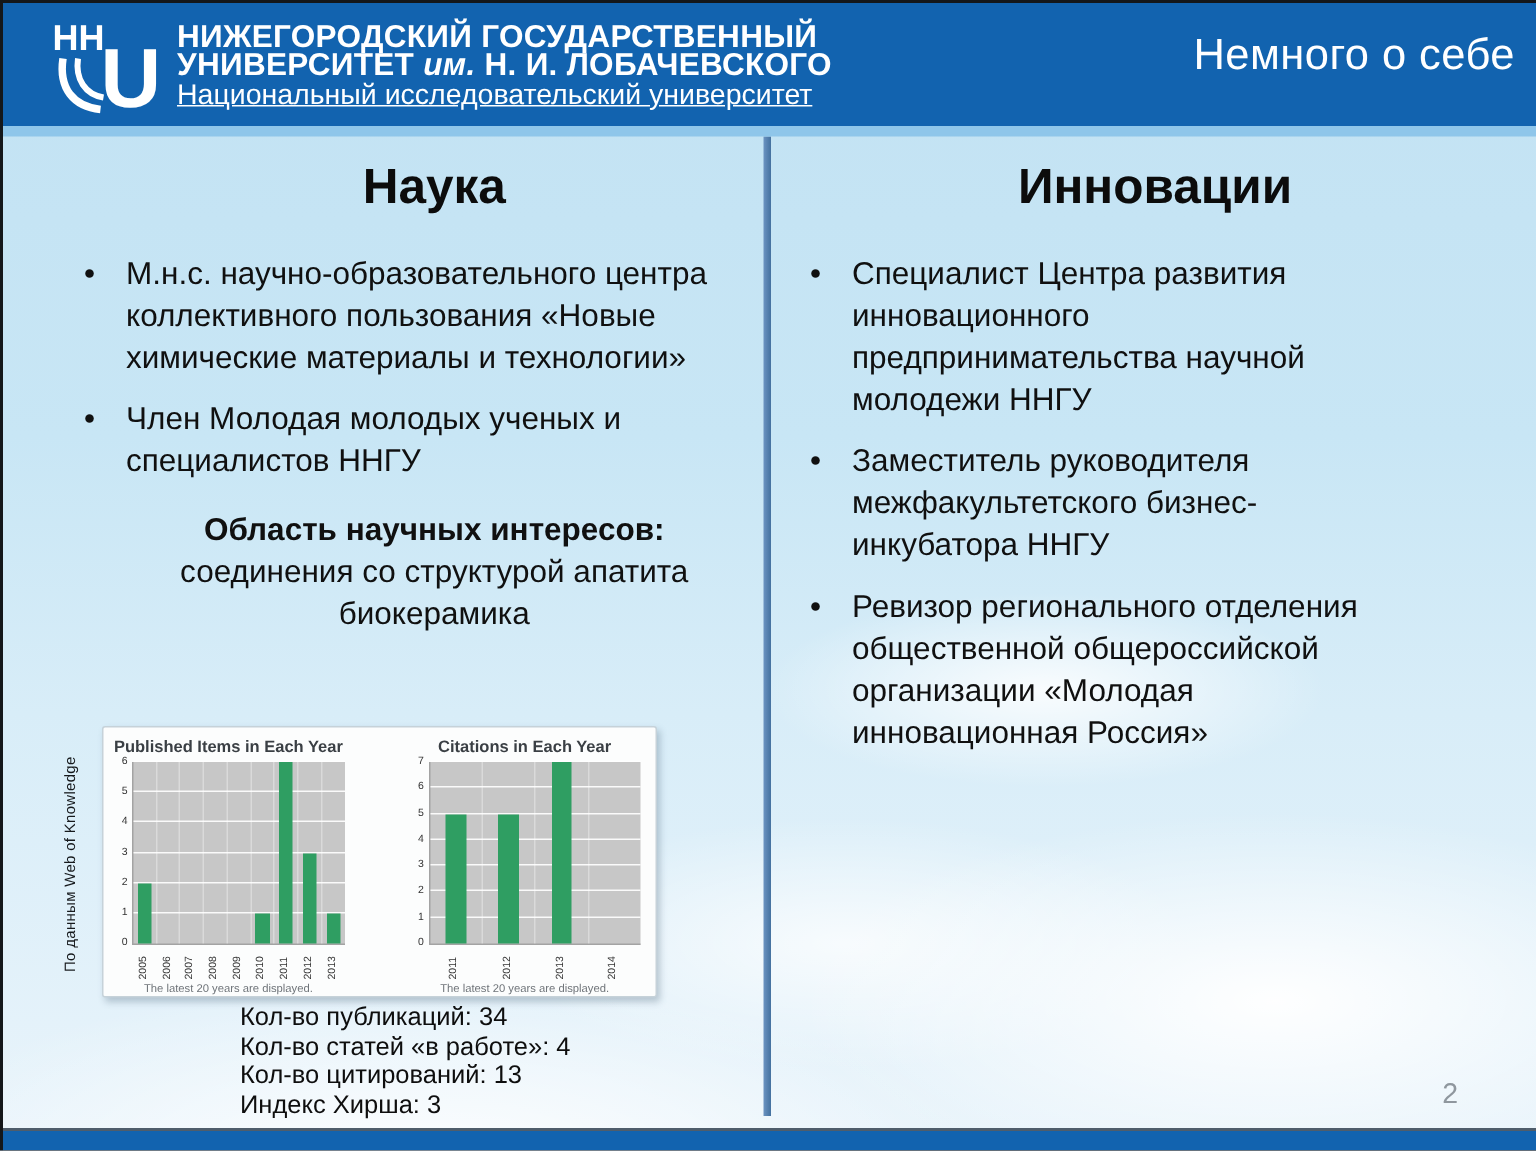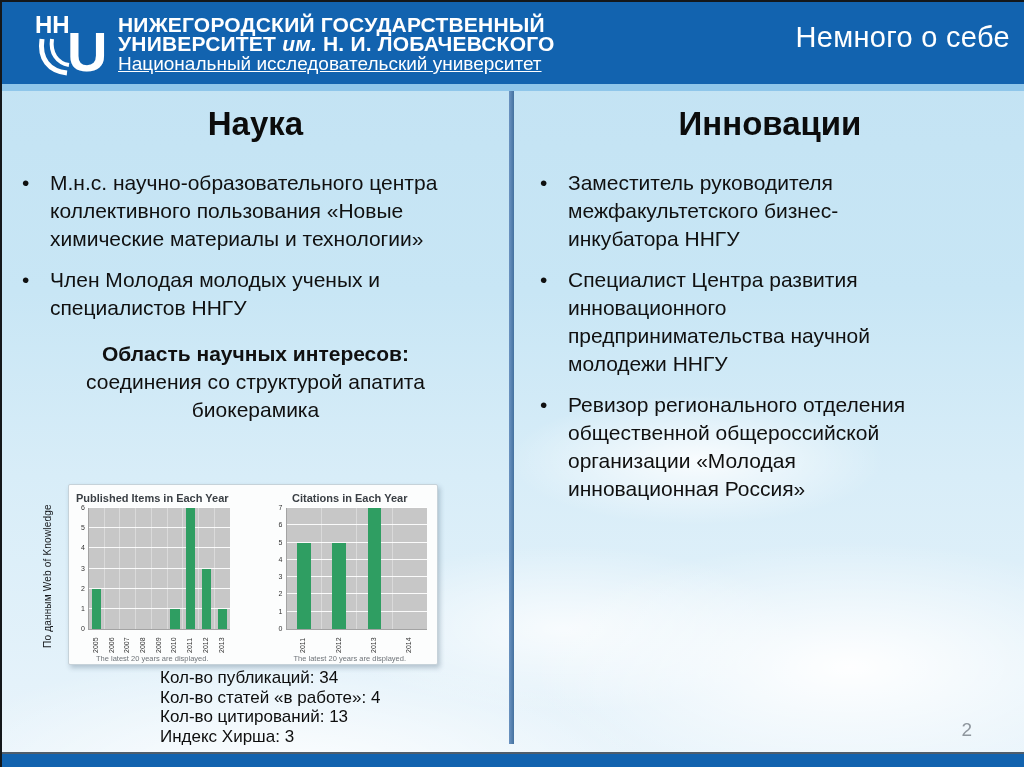--- a/index.html
+++ b/index.html
@@ -21,21 +21,21 @@
   .header-strip{position:absolute;top:84px;left:0;right:0;height:7px;background:#8fc6ea;z-index:10;}
   .logo{position:absolute;left:34px;top:7px;}
   .header-text{position:absolute;left:118px;top:13px;color:#fff;}
   .header-text .line1,.header-text .line2{font-size:21px;font-weight:bold;letter-spacing:.2px;line-height:19px;white-space:nowrap;}
   .header-text .line2 em{font-style:italic;font-weight:bold;}
   .header-text .line3{font-size:19px;line-height:18px;margin-top:2px;white-space:nowrap;text-decoration:underline;}
   .slide-title{position:absolute;right:14px;top:19px;font-size:29px;color:#fff;letter-spacing:.3px;}
 
   
   .col{position:absolute;top:91px;}
-  .col-science{left:0;width:511px;}
+  .col-science{left:0;width:511px;padding-left:34px;}
   .col-innovation{left:516px;width:508px;}
   .col h2{margin:14px 0 0;text-align:center;font-size:33px;font-weight:bold;color:#0c0c0c;}
   .divider{position:absolute;left:509px;top:91px;width:5px;height:653px;background:linear-gradient(90deg,#6b93c1,#44719f);z-index:5;}
 
   ul.bullets{margin:26px 0 0;padding:0;list-style:none;font-size:21px;line-height:28px;color:#101010;}
   .col-science ul.bullets{padding-left:50px;width:442px;box-sizing:border-box;}
   .col-innovation ul.bullets{padding-left:52px;width:432px;box-sizing:border-box;}
   ul.bullets li{position:relative;margin-bottom:13px;}
   ul.bullets li::before{content:"\2022";position:absolute;left:-28px;top:0;font-size:21px;color:#101010;}
 
@@ -243,21 +243,21 @@
         <li>Кол-во цитирований: 13</li>
         <li>Индекс Хирша: 3</li>
       </ul>
   </section>
 
   <div class="divider"></div>
 
   <section class="col col-innovation">
     <h2>Инновации</h2>
     <ul class="bullets">
+        <li>Специалист Центра развития инновационного предпринимательства научной молодежи ННГУ</li>
         <li>Заместитель руководителя межфакультетского бизнес-инкубатора ННГУ</li>
-        <li>Специалист Центра развития инновационного предпринимательства научной молодежи ННГУ</li>
         <li>Ревизор регионального отделения общественной общероссийской организации «Молодая инновационная Россия»</li>
       </ul>
   </section>
 
   <div class="page-number">2</div>
   <footer class="footer-bar"></footer>
 </div>
 
 </body></html>

